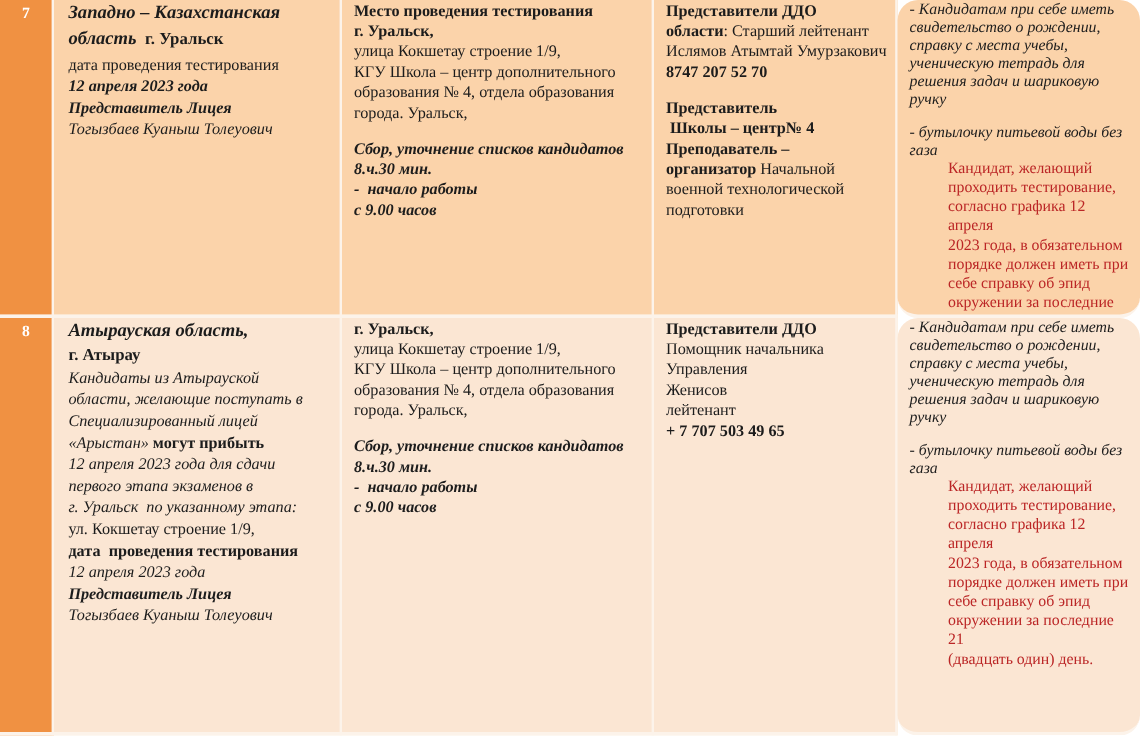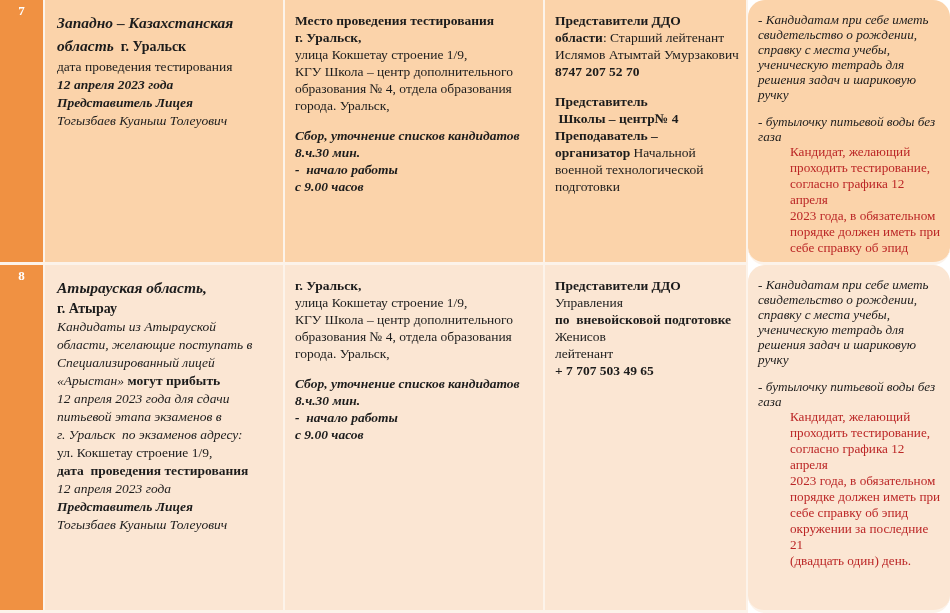--- a/index.html
+++ b/index.html
@@ -17,21 +17,21 @@
   .tbl{
     width:950px;height:613px;
     display:grid;
     grid-template-columns:45px 240px 260px 203px 202px;
     grid-template-rows:265px 348px;
   }
   .cell{
     border-right:2px solid var(--divider);
     border-bottom:3px solid var(--divider);
     overflow:hidden;
-    padding:12px 6px 0 10px;
+    padding:0 6px 0 10px;
   }
   .cell:nth-child(5n){border-right:none;border-radius:17px;}
   .cell.r7{background:var(--row-odd-bg);}
   .cell.r8{background:var(--row-even-bg);}
   .cell.num{
     background:var(--accent-orange);
     color:var(--number-text);
     text-align:center;
     font-weight:bold;
     font-size:13px;
@@ -118,44 +118,44 @@
     <span>8</span>
   </div>
   <div class="cell r8 c-region">
       <div class="ln hl"><span class="s-h">Атырауская область,</span></div>
       <div class="ln"><span class="s-hb">г. Атырау</span></div>
       <div class="ln"><span class="s-i">Кандидаты из Атырауской</span></div>
       <div class="ln"><span class="s-i">области, желающие поступать в</span></div>
       <div class="ln"><span class="s-i">Специализированный лицей</span></div>
       <div class="ln"><span class="s-i">«Арыстан» </span><span class="s-b">могут прибыть</span></div>
       <div class="ln"><span class="s-i">12 апреля 2023 года для сдачи</span></div>
-      <div class="ln"><span class="s-i">питьевой этапа экзаменов в</span></div>
-      <div class="ln"><span class="s-i">г. Уральск  по экзаменов адресу:</span></div>
+      <div class="ln"><span class="s-i">первого этапа экзаменов в</span></div>
+      <div class="ln"><span class="s-i">г. Уральск  по указанному этапа:</span></div>
       <div class="ln"><span class="s-r">ул. Кокшетау строение 1/9,</span></div>
       <div class="ln"><span class="s-b">дата  проведения тестирования</span></div>
       <div class="ln"><span class="s-i">12 апреля 2023 года</span></div>
       <div class="ln"><span class="s-bi">Представитель Лицея</span></div>
       <div class="ln"><span class="s-i">Тогызбаев Куаныш Толеуович</span></div>
     </div>
   <div class="cell r8 c-location">
       <div class="ln"><span class="s-b">г. Уральск,</span></div>
       <div class="ln"><span class="s-r">улица Кокшетау строение 1/9,</span></div>
       <div class="ln"><span class="s-r">КГУ Школа – центр дополнительного</span></div>
       <div class="ln"><span class="s-r">образования № 4, отдела образования</span></div>
       <div class="ln"><span class="s-r">города. Уральск,</span></div>
       <div class="ln blank"></div>
       <div class="ln"><span class="s-bi">Сбор, уточнение списков кандидатов</span></div>
       <div class="ln"><span class="s-bi">8.ч.30 мин.</span></div>
       <div class="ln"><span class="s-bi">-  начало работы</span></div>
       <div class="ln"><span class="s-bi">с 9.00 часов</span></div>
     </div>
   <div class="cell r8 c-reps">
       <div class="ln"><span class="s-b">Представители ДДО</span></div>
+      <div class="ln"><span class="s-r">Помощник начальника</span></div>
       <div class="ln"><span class="s-r">Управления</span></div>
-      <div class="ln"><span class="s-b">по  вневойсковой подготовке</span></div>
       <div class="ln"><span class="s-r">Женисов</span></div>
       <div class="ln"><span class="s-r">лейтенант</span></div>
       <div class="ln"><span class="s-b">+ 7 707 503 49 65</span></div>
     </div>
   <div class="cell r8 c-notes">
       <div class="ln"><span class="s-i">- Кандидатам при себе иметь</span></div>
       <div class="ln"><span class="s-i">свидетельство о рождении,</span></div>
       <div class="ln"><span class="s-i">справку с места учебы,</span></div>
       <div class="ln"><span class="s-i">ученическую тетрадь для</span></div>
       <div class="ln"><span class="s-i">решения задач и шариковую</span></div>

